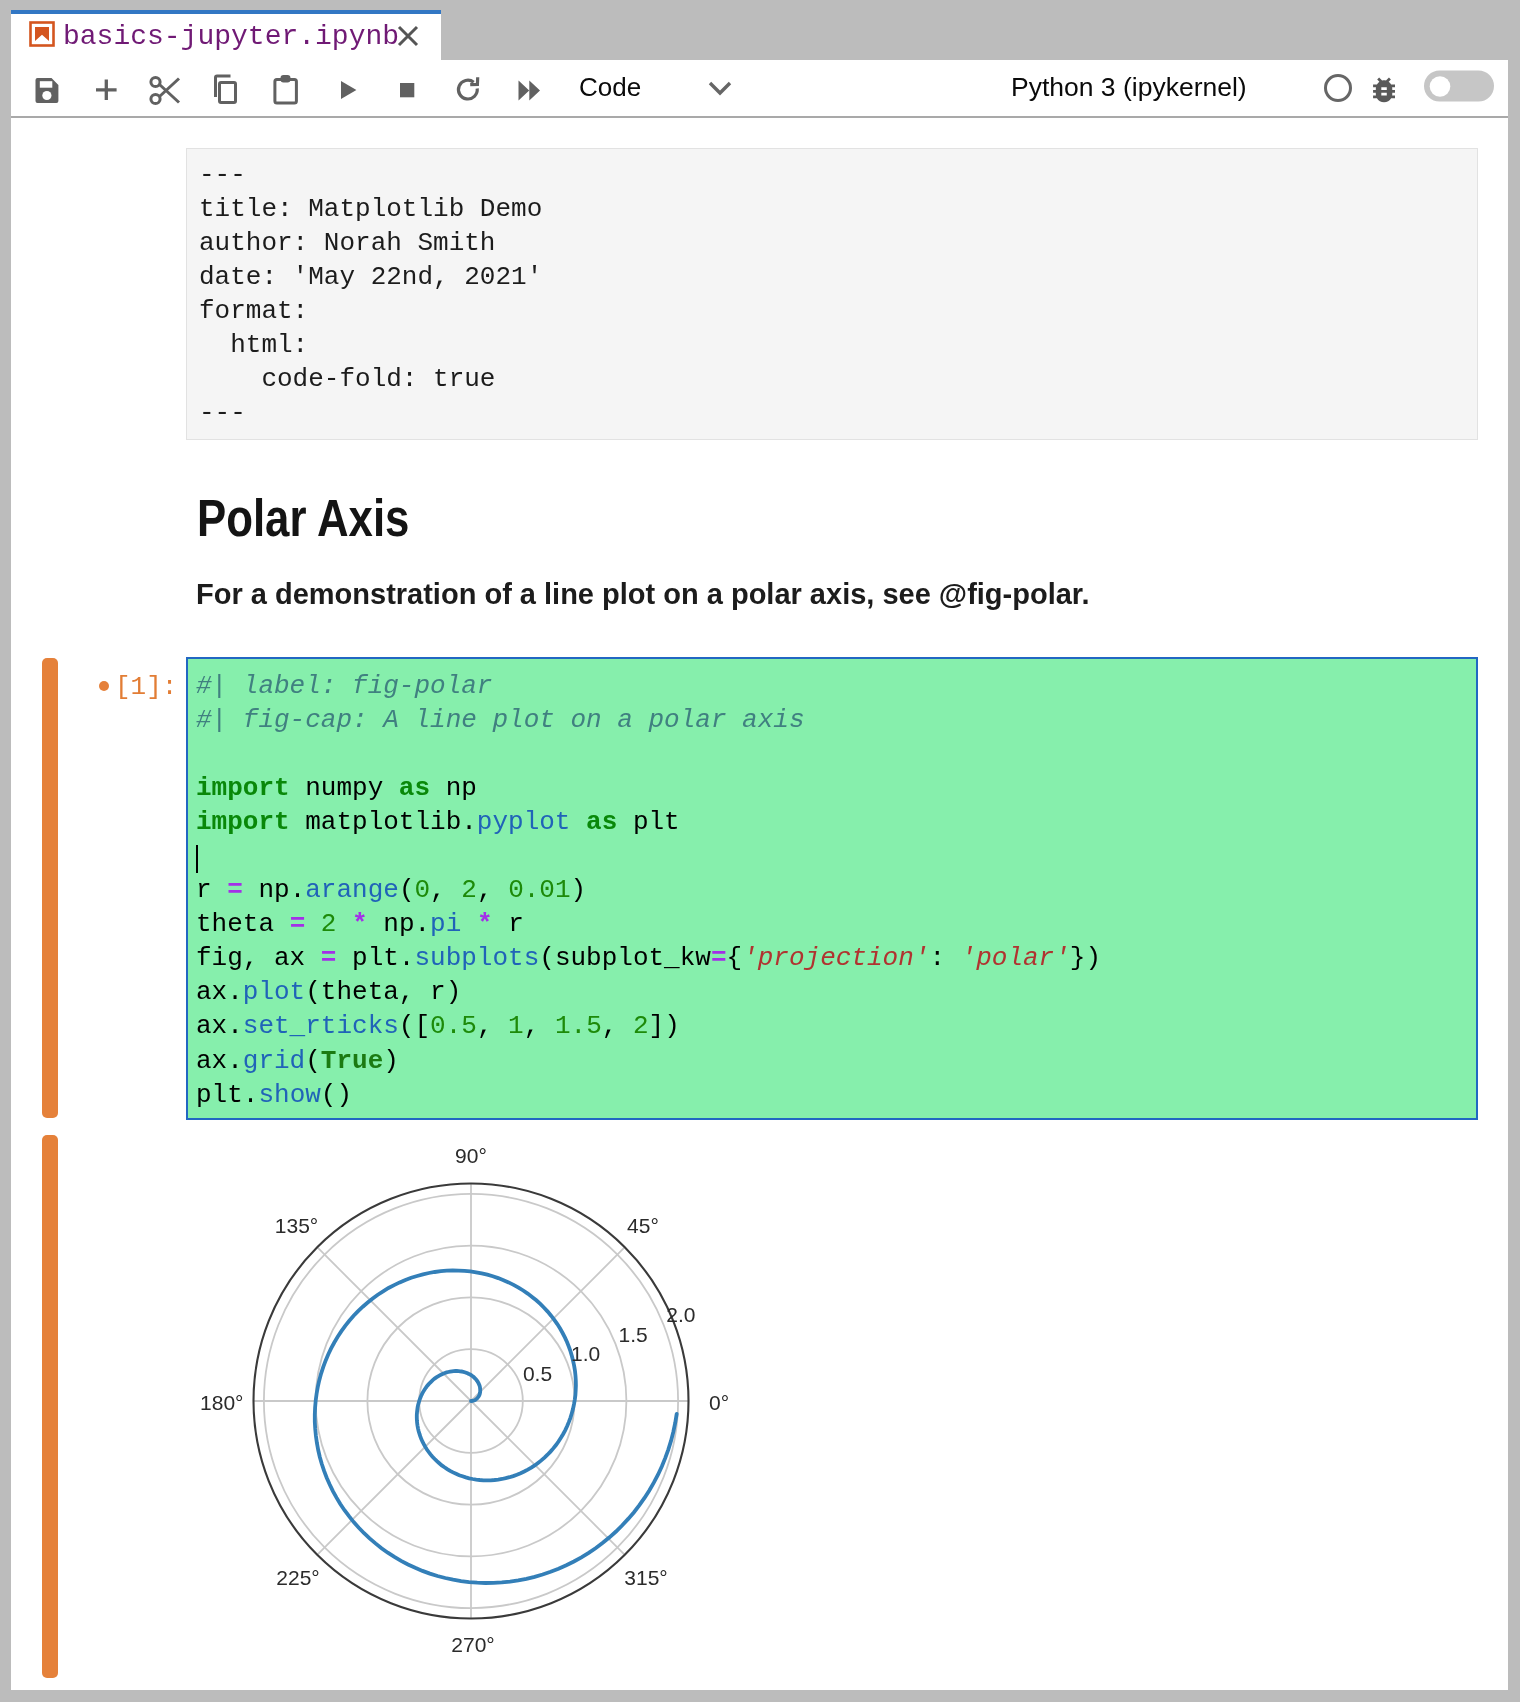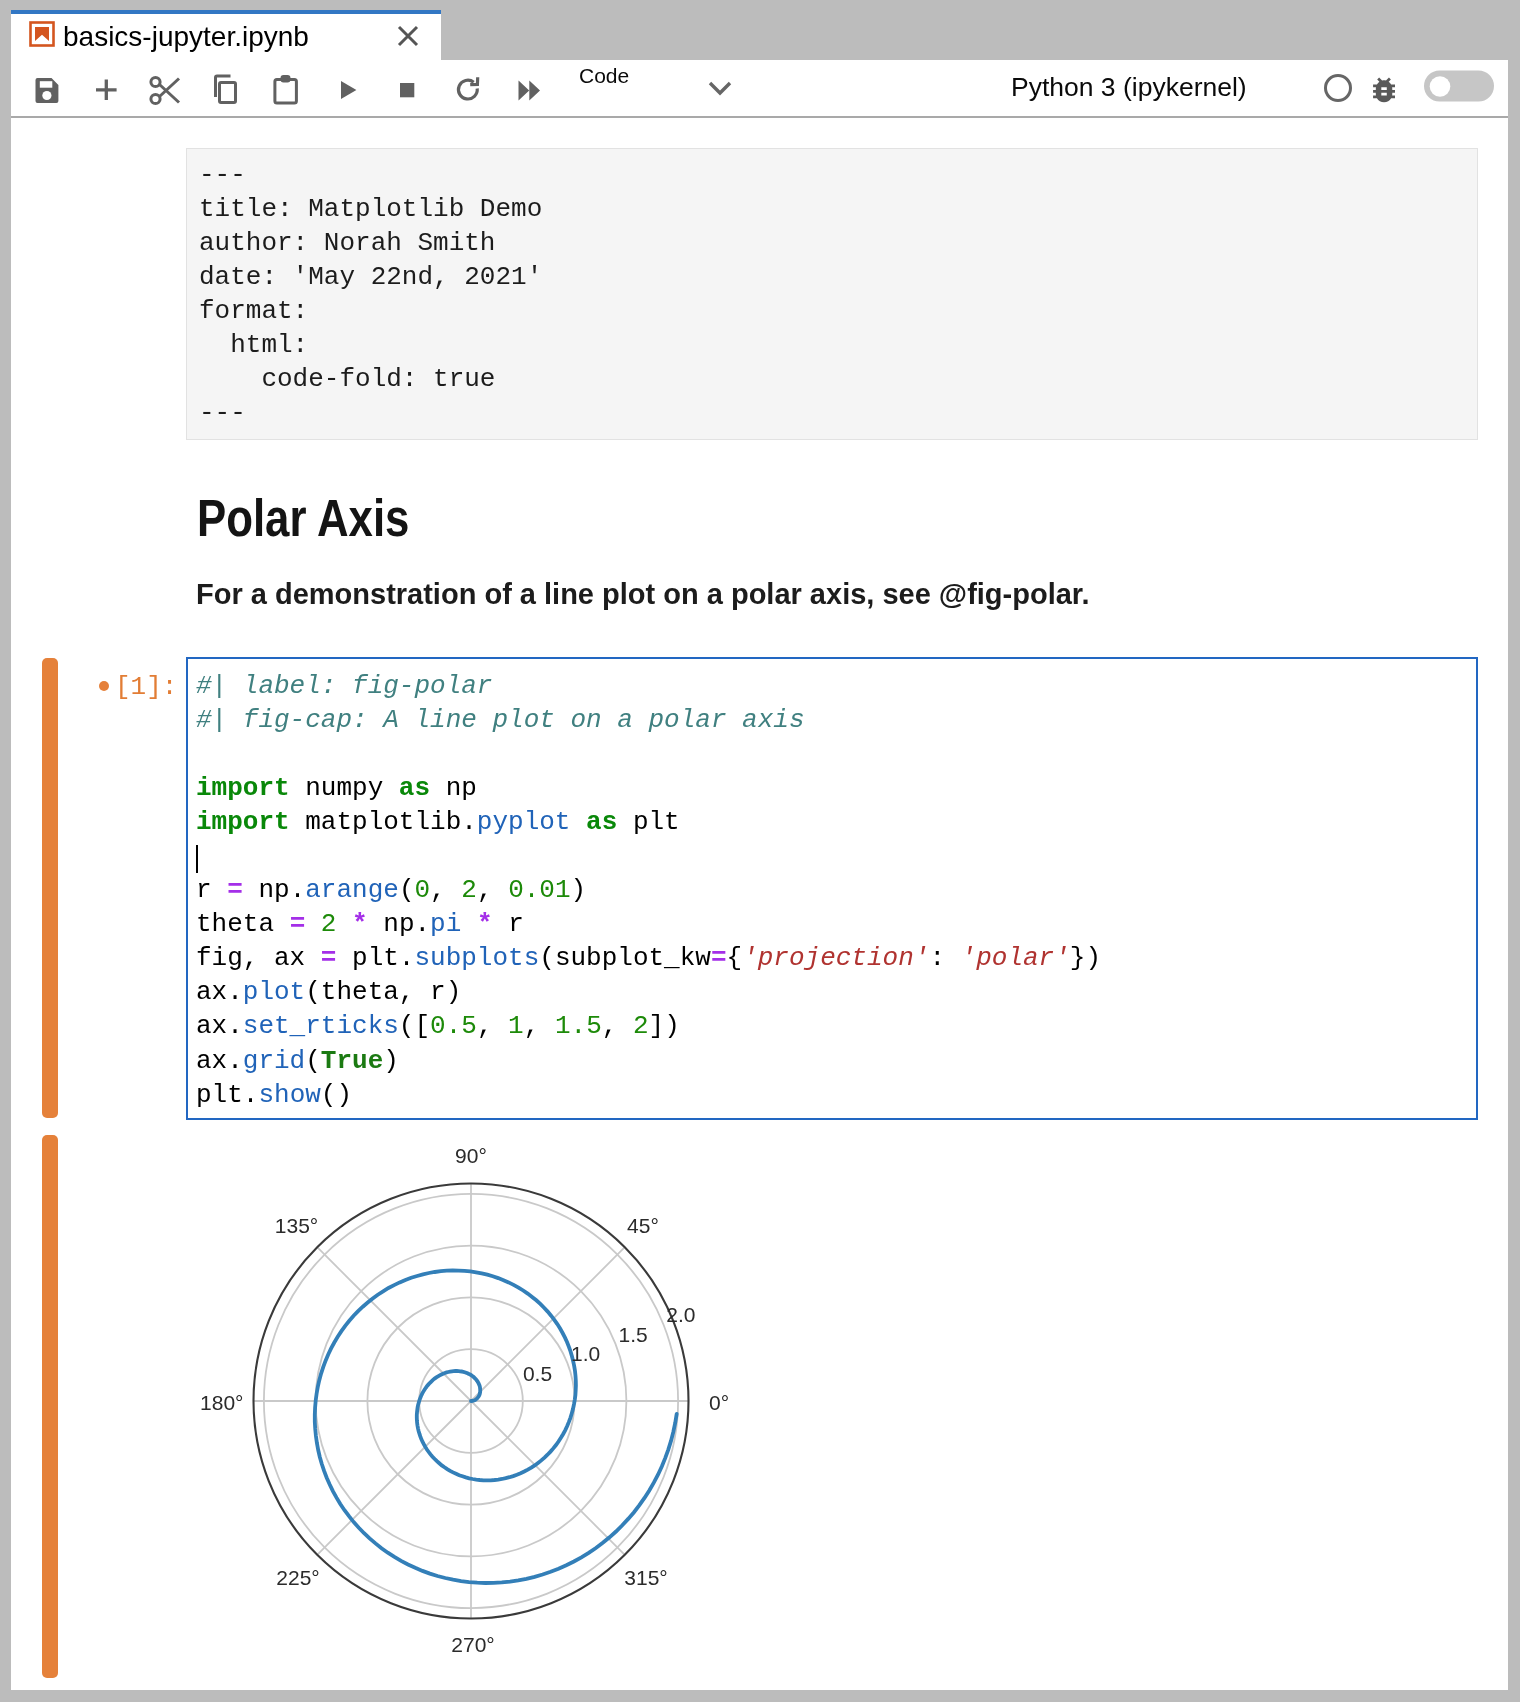--- a/index.html
+++ b/index.html
@@ -2,35 +2,35 @@
 <html><head>
 <meta charset="utf-8">
 <style>
 * { margin:0; padding:0; box-sizing:border-box; }
 html,body { width:1520px; height:1702px; }
 body { background:#bcbcbc; font-family:"Liberation Sans", sans-serif; position:relative; overflow:hidden; }
 .abs { position:absolute; }
 
 #main { left:11px; top:60px; width:1497px; height:1630px; background:#ffffff; }
 #tab { left:11px; top:10px; width:430px; height:50px; background:#ffffff; border-top:4px solid #3277c4; }
-#tabtxt { left:63px; top:21px; font-size:28px; color:#000000; letter-spacing:0px; }
+#tabtxt { left:63px; top:21px; font-size:28px; color:#701a75; letter-spacing:0px;font-family:Liberation Mono, monospace; }
 #toolbar-divider { left:11px; top:115.5px; width:1497px; height:2.3px; background:#a9a9a9; box-shadow:0 7px 7px -2px rgba(0,0,0,0.15); }
 
 #yaml { left:186px; top:148px; width:1292px; height:292px; background:#f5f5f5; border:1px solid #e2e2e2; }
 #yaml pre { font-family:"Liberation Mono", monospace; font-size:26px; line-height:34.05px; color:#1c1c1c; padding:9px 0 0 12px; }
 
 #h1 { left:197px; top:489px; font-size:51px; font-weight:bold; color:#141414; letter-spacing:0px; transform:scaleX(0.858); transform-origin:left top; }
 #para { left:196px; top:578px; font-size:29px; color:#1c1c1c;font-weight:bold; }
 
 .obar { left:42px; width:16px; background:#e5813a; border-radius:5px; }
 #ibar { top:658px; height:460px; }
 #obar2 { top:1135px; height:543px; }
 #prompt { left:115px; top:672px; font-family:"Liberation Mono", monospace; font-size:26px; color:#e27d35; }
 #pdot { left:98.5px; top:681px; width:10px; height:10px; border-radius:50%; background:#e5803a; }
-#cell { left:186px; top:657px; width:1292px; height:463px; background:#ffffff; border:2px solid #2267c2; }
+#cell { left:186px; top:657px; width:1292px; height:463px; background:#86efac; border:2px solid #2267c2; }
 #code { font-family:"Liberation Mono", monospace; font-size:26px; line-height:34.05px; color:#000; padding:10px 0 0 8px; white-space:pre; }
 .cm { color:#408080; font-style:italic; }
 .kw { color:#098809; font-weight:bold; }
 .pr { color:#2063b8;font-family:Liberation Mono, monospace; }
 .nm { color:#1d8a09; }
 .st { color:#b03330;font-style:italic; }
 .op { color:#a42fe8; font-weight:bold; }
 .bi { color:#1b7a12; font-weight:bold; }
 #cursor { left:196px; top:845px; width:2px; height:28px; background:#000; }
 svg text { font-family:"Liberation Sans", sans-serif; }
@@ -79,21 +79,21 @@
 
   <rect x="367" y="17" width="14.3" height="14.3" fill="#616161"></rect>
 
   <g stroke="#616161" stroke-width="3.2" fill="none">
     <path d="M440.7 16.2 A9.4 9.4 0 1 0 444.2 22.5"></path>
     <path d="M444.7 11.2 l-0.3 7.2 -7.2 0.3" stroke-linejoin="miter"></path>
   </g>
 
   <path d="M485.5 14.5 v20 l10.7 -10 z M496.3 14.5 v20 l10.7 -10 z" fill="#616161"></path>
 </svg>
-<div class="abs" style="left:579px; top:64px; font-size:21px; color:#0a0a0a;">Code</div>
+<div class="abs" style="left:579px; top:72px; font-size:26px; color:#0a0a0a;">Code</div>
 <svg class="abs" style="left:707px; top:80px;" width="26" height="18" viewBox="0 0 26 18">
   <path d="M3 3 L13 13 L23 3" stroke="#666" stroke-width="3.4" fill="none"></path>
 </svg>
 <div class="abs" style="left:1011px; top:72px; width:300px; text-align:left; font-size:26.5px; color:#0a0a0a;">Python 3 (ipykernel)</div>
 <svg class="abs" style="left:1322px; top:70px;" width="180" height="36" viewBox="0 0 180 36">
   <circle cx="16" cy="18" r="12.5" stroke="#666" stroke-width="3" fill="none"></circle>
 
   <g transform="translate(45.6,3.5) scale(1.37)">
     <path fill="#595959" d="M20 8h-2.81c-.45-.78-1.07-1.45-1.82-1.96L17 4.41 15.59 3l-2.17 2.17C12.96 5.06 12.49 5 12 5c-.49 0-.96.06-1.41.17L8.41 3 7 4.41l1.62 1.63C7.88 6.55 7.26 7.22 6.81 8H4v2h2.09c-.05.33-.09.66-.09 1v1H4v2h2v1c0 .34.04.67.09 1H4v2h2.81c1.04 1.79 2.97 3 5.19 3s4.15-1.21 5.19-3H20v-2h-2.09c.05-.33.09-.66.09-1v-1h2v-2h-2v-1c0-.34-.04-.67-.09-1H20V8zm-6 8h-4v-2h4v2zm0-4h-4v-2h4v2z"></path>
   </g>

